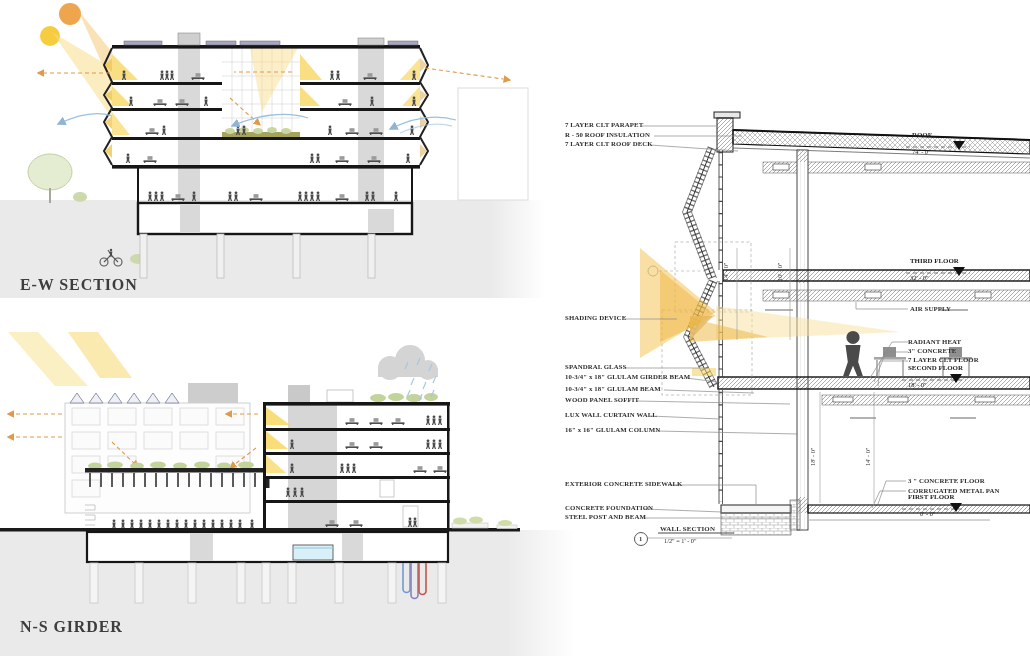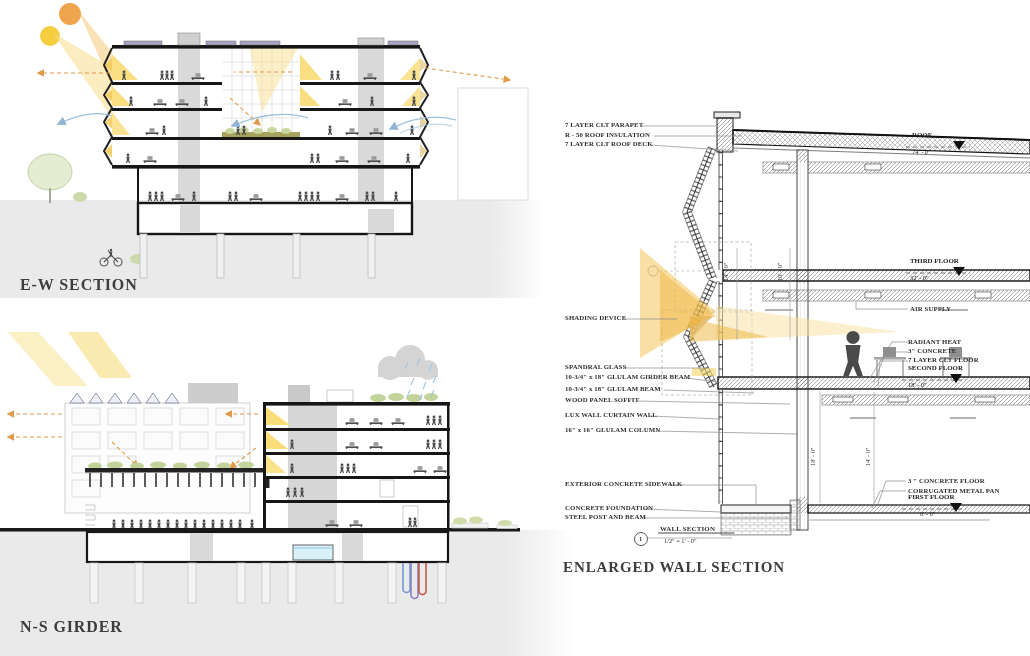--- a/index.html
+++ b/index.html
@@ -524,21 +524,20 @@
     <path d="M386,401 H360 L352,418"></path>
   </g>
 
   <circle cx="121" cy="449" r="6.5" fill="none" stroke="#444" stroke-width="0.9"></circle>
   <path d="M128,448 H212" stroke="#888" stroke-width="0.6"></path>
   <path d="M138,443 H214" stroke="#333" stroke-width="0.9"></path>
 </svg>
 
 <div class="ttl" style="left:20px;top:276px">E-W SECTION</div>
 <div class="ttl" style="left:20px;top:618px">N-S GIRDER</div>
-<div class="ttl" style="left:563px;top:559px;font-size:15px">ENLARGED WALL SECTION</div>
 
 <div class="lbl" style="left:565px;top:121px">7 LAYER CLT PARAPET</div>
 <div class="lbl" style="left:565px;top:131px">R - 50 ROOF INSULATION</div>
 <div class="lbl" style="left:565px;top:140px">7 LAYER CLT ROOF DECK</div>
 <div class="lbl" style="left:565px;top:314px">SHADING DEVICE</div>
 <div class="lbl" style="left:565px;top:363px">SPANDRAL GLASS</div>
 <div class="lbl" style="left:565px;top:373px">10-3/4" x 18" GLULAM GIRDER BEAM</div>
 <div class="lbl" style="left:565px;top:385px">10-3/4" x 18" GLULAM BEAM</div>
 <div class="lbl" style="left:565px;top:396px">WOOD PANEL SOFFIT</div>
 <div class="lbl" style="left:565px;top:411px">LUX WALL CURTAIN WALL</div>

